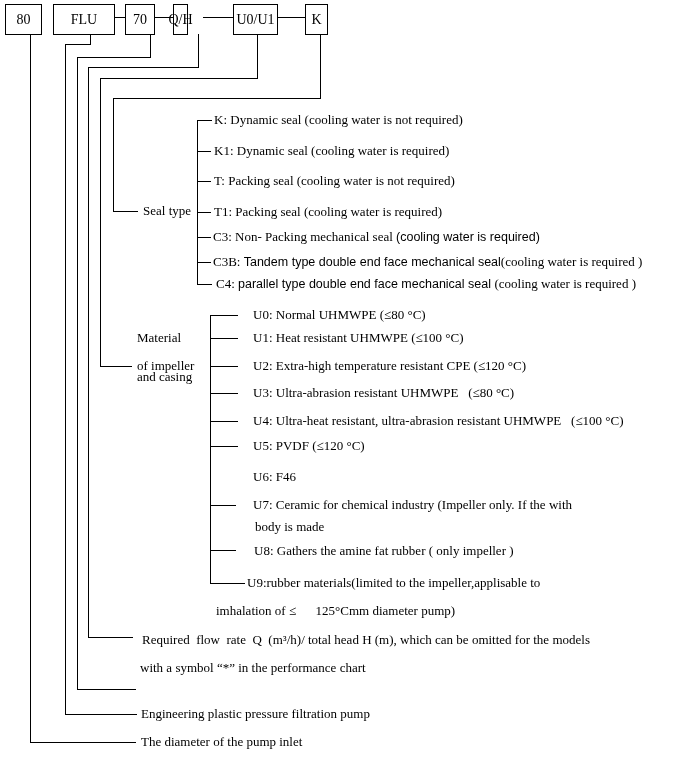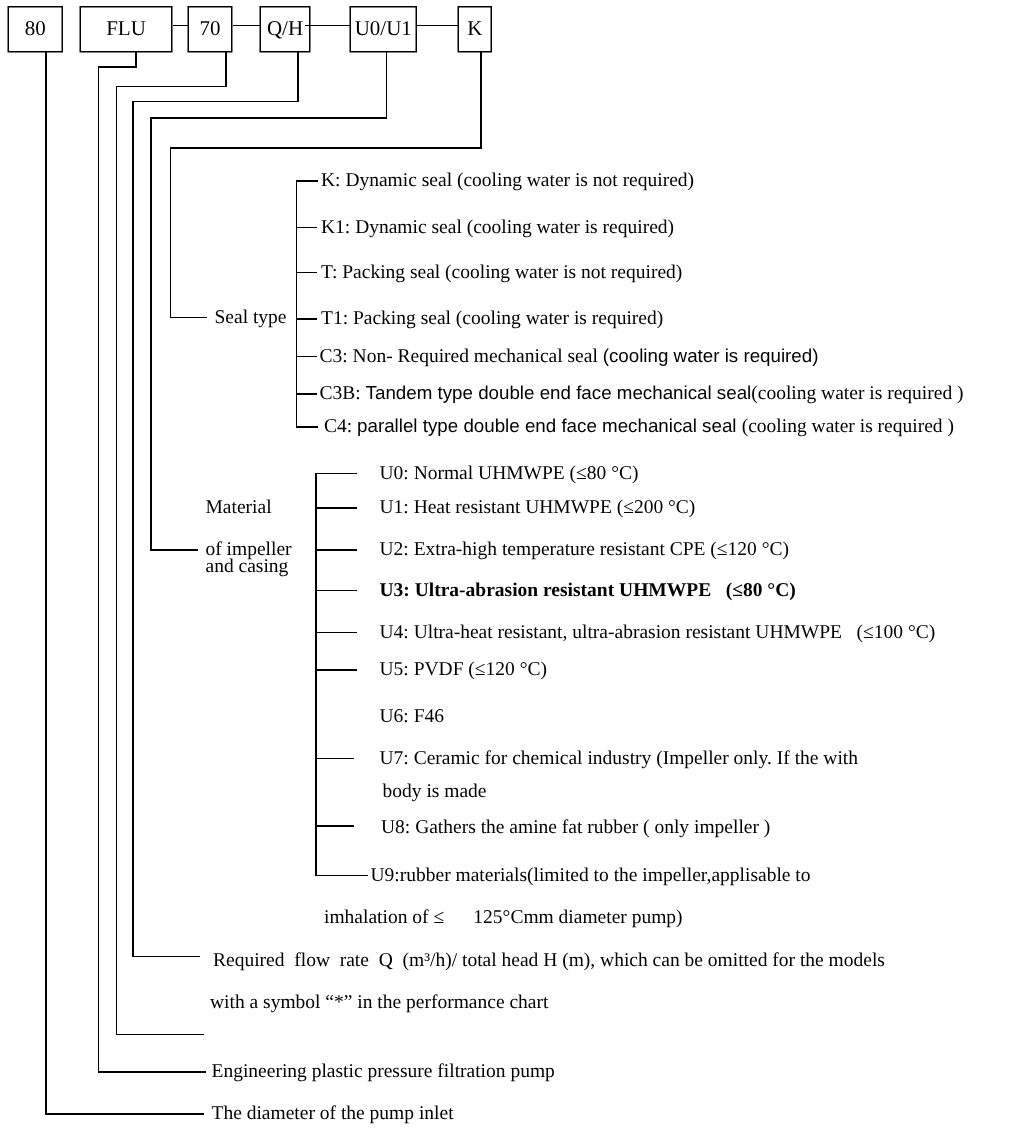--- a/index.html
+++ b/index.html
@@ -26,42 +26,42 @@
       <path d="M115 17H125M155 17H173M203 17H233M278 17H305"></path>
       <path d="M30.5 34V742.5H136M90.5 34V44.5H65.5V714.5H137M150.5 34V57.5H77.5V689.5H136M198.5 34V67.5H88.5V637.5H133M257.5 34V78.5H100.5V366.5H132M320.5 34V98.5H113.5V211.5H138"></path>
       <path d="M212 120.5H197.5V284.5H212M197.5 151.5H211M197.5 181.5H211M197.5 212.5H211M197.5 237.5H211M197.5 262.5H211"></path>
       <path d="M238 315.5H210.5V583.5H245M210.5 338.5H238M210.5 366.5H238M210.5 393.5H238M210.5 421.5H238M210.5 446.5H238M210.5 505.5H236M210.5 550.5H236"></path>
     </g>
   </svg>
 
   <div class="box" style="left:5px;width:37px;">80</div>
   <div class="box" style="left:53px;width:62px;">FLU</div>
   <div class="box" style="left:125px;width:30px;">70</div>
-  <div class="box" style="left:173px;width:34px;">Q/H</div>
+  <div class="box" style="left:173px;width:15px;">Q/H</div>
   <div class="box" style="left:233px;width:45px;">U0/U1</div>
   <div class="box" style="left:305px;width:23px;">K</div>
 
   <div class="row" style="left:143px;top:202px;">Seal type</div>
 
   <div class="row" style="left:214px;top:111px;">K: Dynamic seal (cooling water is not required)</div>
   <div class="row" style="left:214px;top:142px;">K1: Dynamic seal (cooling water is required)</div>
   <div class="row" style="left:214px;top:172px;">T: Packing seal (cooling water is not required)</div>
   <div class="row" style="left:214px;top:203px;">T1: Packing seal (cooling water is required)</div>
-  <div class="row" style="left:213px;top:228px;"><span>C3: Non- Required mechanical seal </span><span class="alt">(cooling water is required)</span></div>
+  <div class="row" style="left:213px;top:228px;"><span>C3: Non- Packing mechanical seal </span><span class="alt">(cooling water is required)</span></div>
   <div class="row" style="left:213px;top:253px;"><span>C3B: </span><span class="alt">Tandem type double end face mechanical seal</span><span>(cooling water is required )</span></div>
   <div class="row" style="left:216px;top:275px;"><span>C4: </span><span class="alt">parallel type double end face mechanical seal </span><span>(cooling water is required )</span></div>
 
   <div class="row" style="left:137px;top:329px;">Material</div>
   <div class="row" style="left:137px;top:357px;">of impeller</div>
   <div class="row" style="left:137px;top:368px;">and casing</div>
 
   <div class="row" style="left:253px;top:306px;">U0: Normal UHMWPE (≤80 °C)</div>
-  <div class="row" style="left:253px;top:329px;">U1: Heat resistant UHMWPE (≤200 °C)</div>
+  <div class="row" style="left:253px;top:329px;">U1: Heat resistant UHMWPE (≤100 °C)</div>
   <div class="row" style="left:253px;top:357px;">U2: Extra-high temperature resistant CPE (≤120 °C)</div>
-  <div class="row" style="left:253px;top:384px;font-weight:bold;">U3: Ultra-abrasion resistant UHMWPE   (≤80 °C)</div>
+  <div class="row" style="left:253px;top:384px;">U3: Ultra-abrasion resistant UHMWPE   (≤80 °C)</div>
   <div class="row" style="left:253px;top:412px;">U4: Ultra-heat resistant, ultra-abrasion resistant UHMWPE   (≤100 °C)</div>
   <div class="row" style="left:253px;top:437px;">U5: PVDF (≤120 °C)</div>
   <div class="row" style="left:253px;top:468px;">U6: F46</div>
   <div class="row" style="left:253px;top:496px;">U7: Ceramic for chemical industry (Impeller only. If the with</div>
   <div class="row" style="left:255px;top:518px;">body is made</div>
   <div class="row" style="left:254px;top:542px;">U8: Gathers the amine fat rubber ( only impeller )</div>
   <div class="row" style="left:247px;top:574px;">U9:rubber materials(limited to the impeller,applisable to</div>
   <div class="row" style="left:216px;top:602px;">imhalation of ≤      125°Cmm diameter pump)</div>
 
   <div class="row" style="left:142px;top:631px;">Required  flow  rate  Q  (m³/h)/ total head H (m), which can be omitted for the models</div>

